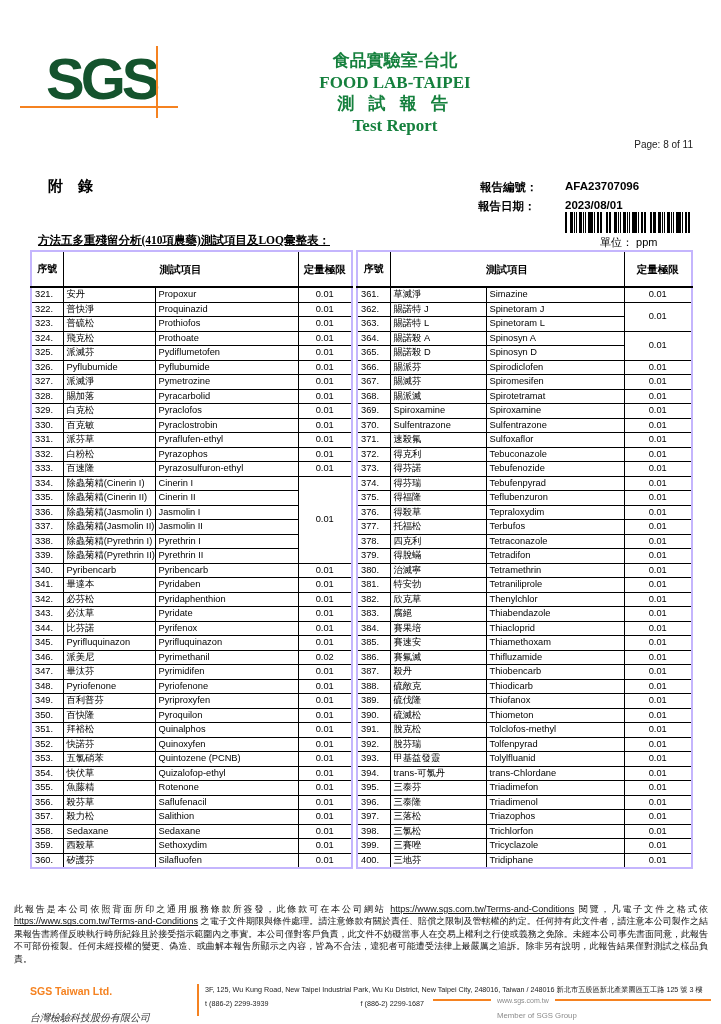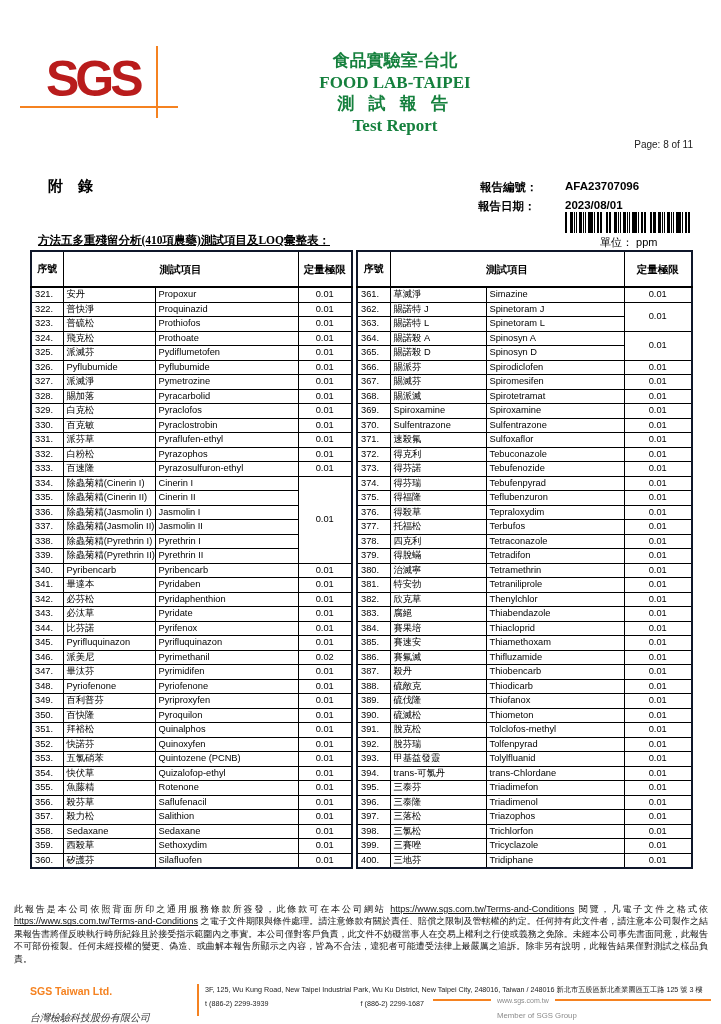--- a/index.html
+++ b/index.html
@@ -1,21 +1,21 @@
 <!DOCTYPE html>
 <html><head>
 <meta charset="utf-8">
 <style>
   html,body{margin:0;padding:0;background:#fff;}
   .page{position:relative;width:721px;height:1024px;background:#fff;overflow:hidden;
         font-family:"Liberation Sans","DejaVu Sans",sans-serif;color:#000;}
 
   
   .logo-text{position:absolute;left:46px;top:50px;font-family:"Liberation Sans","DejaVu Sans",sans-serif;
-             font-weight:bold;font-size:50px;line-height:58px;color:#b91c1c;letter-spacing:-4px;}
+             font-weight:bold;font-size:58px;line-height:58px;color:#14532d;letter-spacing:-4px;}
   .logo-vline{position:absolute;left:156px;top:46px;width:2px;height:72px;background:#F58220;}
   .logo-hline{position:absolute;left:20px;top:106px;width:158px;height:2px;background:#F58220;}
 
   .title-block{position:absolute;left:240px;top:50px;width:310px;text-align:center;
                font-family:"Liberation Serif","DejaVu Serif",serif;font-weight:bold;color:#15803d;}
   .title-block div{line-height:21.5px;font-size:17px;}
   .title-zh-report{letter-spacing:5px;}
 
   .page-label{position:absolute;right:28px;top:139px;font-size:10px;color:#222;}
 
@@ -32,21 +32,21 @@
              #000 2.5px,#000 3.1px,#fff 3.1px,#fff 5.3px,
              #000 5.3px,#000 7.9px,#fff 7.9px,#fff 8.8px);}
   .unit-line{position:absolute;left:600px;top:235px;font-size:11px;}
   .unit-line .u-lbl{font-family:"Liberation Serif","DejaVu Serif",serif;}
 
   .table-title{position:absolute;left:38px;top:233px;font-family:"Liberation Serif","DejaVu Serif",serif;
                font-weight:bold;font-size:11.5px;text-decoration:underline;}
 
   
   table.loqt{position:absolute;top:250px;border-collapse:collapse;table-layout:fixed;
-             border:2px solid #0f172a;background:#fff;}
+             border:2px solid #c4b5fd;background:#fff;}
   #tbl-left{left:30px;width:321px;}
   #tbl-right{left:356px;width:335px;}
   table.loqt th{border:1px solid #000;border-bottom:2px solid #000;height:34px;
                 font-size:10.5px;font-weight:bold;text-align:center;padding:0;line-height:12px;}
   table.loqt td{border:1px solid #000;height:13.5px;font-size:9.3px;line-height:13.5px;
                 padding:0 0 0 3px;overflow:hidden;white-space:nowrap;}
   table.loqt td.c-loq{text-align:center;padding:0;}
   table.loqt th.h-no{font-size:10px;}
 
   

